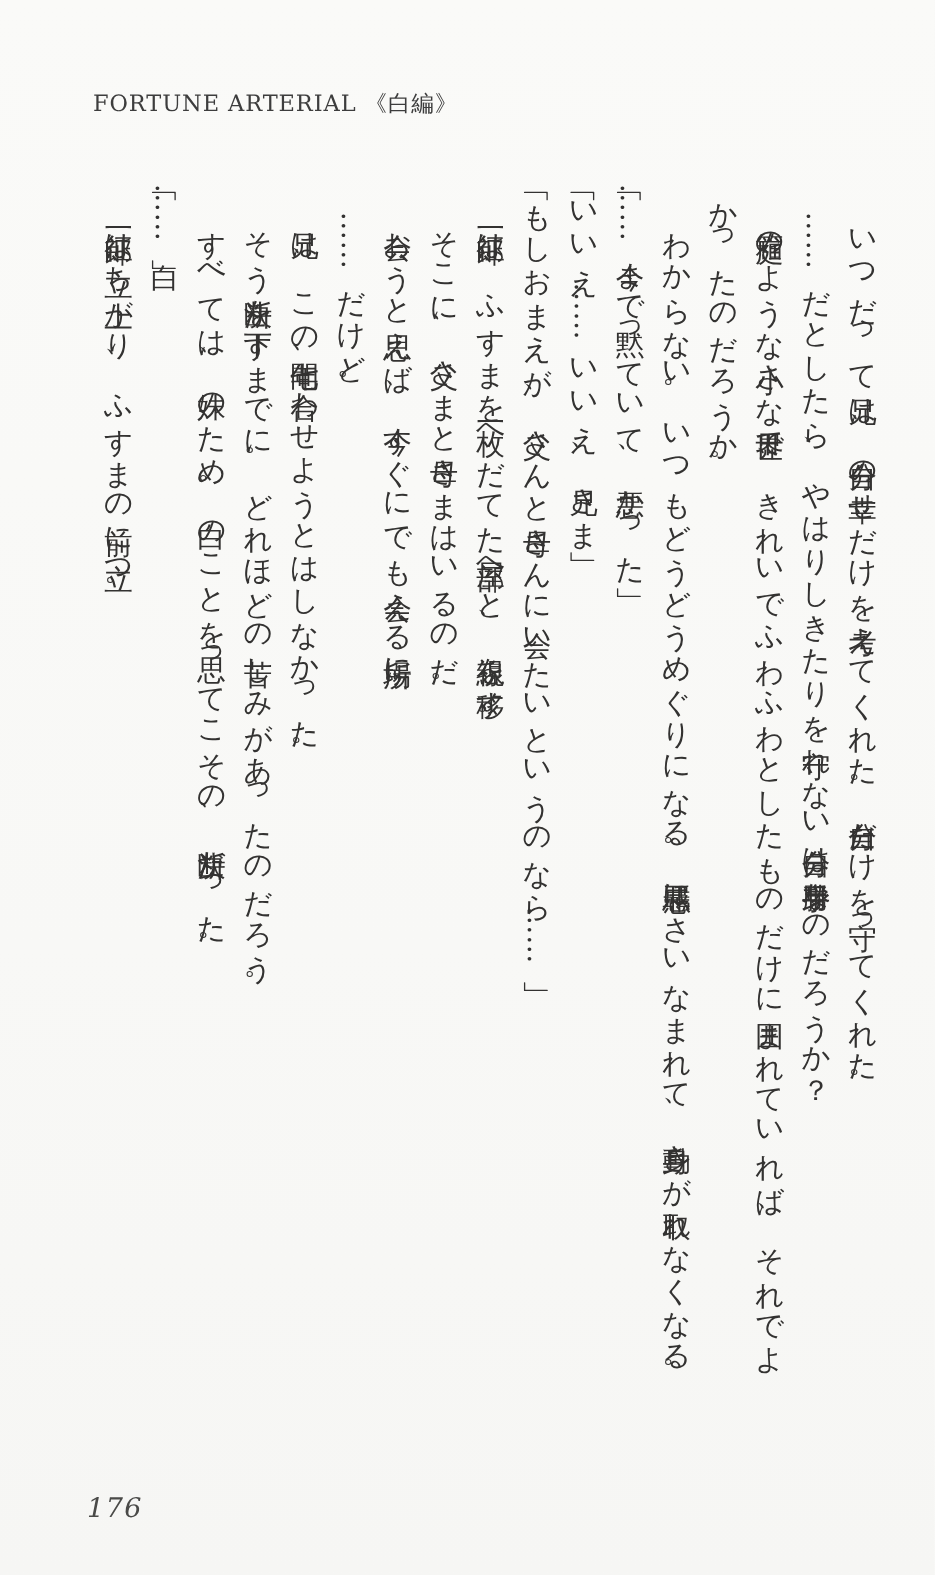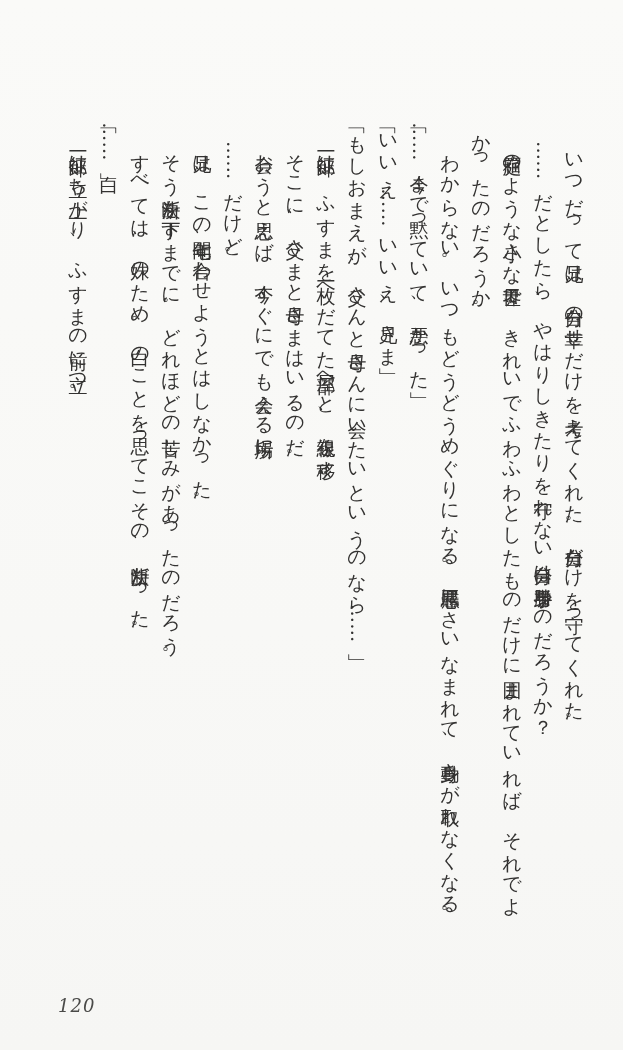--- a/index.html
+++ b/index.html
@@ -56,34 +56,35 @@
     font-size: 18px;
     font-style: italic;
     color: #4a4a48;
     letter-spacing: 1px;
   }
 </style>
 </head>
 <body>
 
 <div class="page">
+  <div class="running-header">FORTUNE ARTERIAL 《白編》</div>
 
   <div class="body-text">
       <p class="indent">いつだって兄は、自分の幸せだけを考えてくれた。自分だけを守ってくれた。</p>
       <p class="indent">……だとしたら、やはりしきたりを守れない自分は身勝手なのだろうか？</p>
       <p class="indent">箱庭のような小さな世界で、きれいでふわふわとしたものだけに囲まれていれば、それでよかったのだろうか。</p>
       <p class="indent">わからない。いつもどうどうめぐりになる。罪悪感にさいなまれて、身動きが取れなくなる。</p>
       <p>「……今まで黙っていて、悪かった」</p>
       <p>「いいえ……いいえ、兄さま」</p>
       <p>「もしおまえが、父さんと母さんに会いたいというのなら……」</p>
       <p class="indent">征一郎は、ふすまを一枚へだてた部屋へと、視線を移す。</p>
       <p class="indent">そこに、父さまと母さまはいるのだ。</p>
       <p class="indent">会おうと思えば、今すぐにでも会える場所に。</p>
       <p class="indent">……だけど。</p>
       <p class="indent">兄は、この七年間、合わせようとはしなかった。</p>
       <p class="indent">そう決断を下すまでに。どれほどの苦しみがあったのだろう。</p>
       <p class="indent">すべては、妹のため。白のことを思ってこその、決断だった。</p>
       <p>「……白」</p>
       <p class="indent">征一郎は立ち上がり、ふすまの前に立つ。</p>
     </div>
 
-  <div class="page-number">120</div>
+  <div class="page-number">176</div>
 </div>
 
 </body></html>

